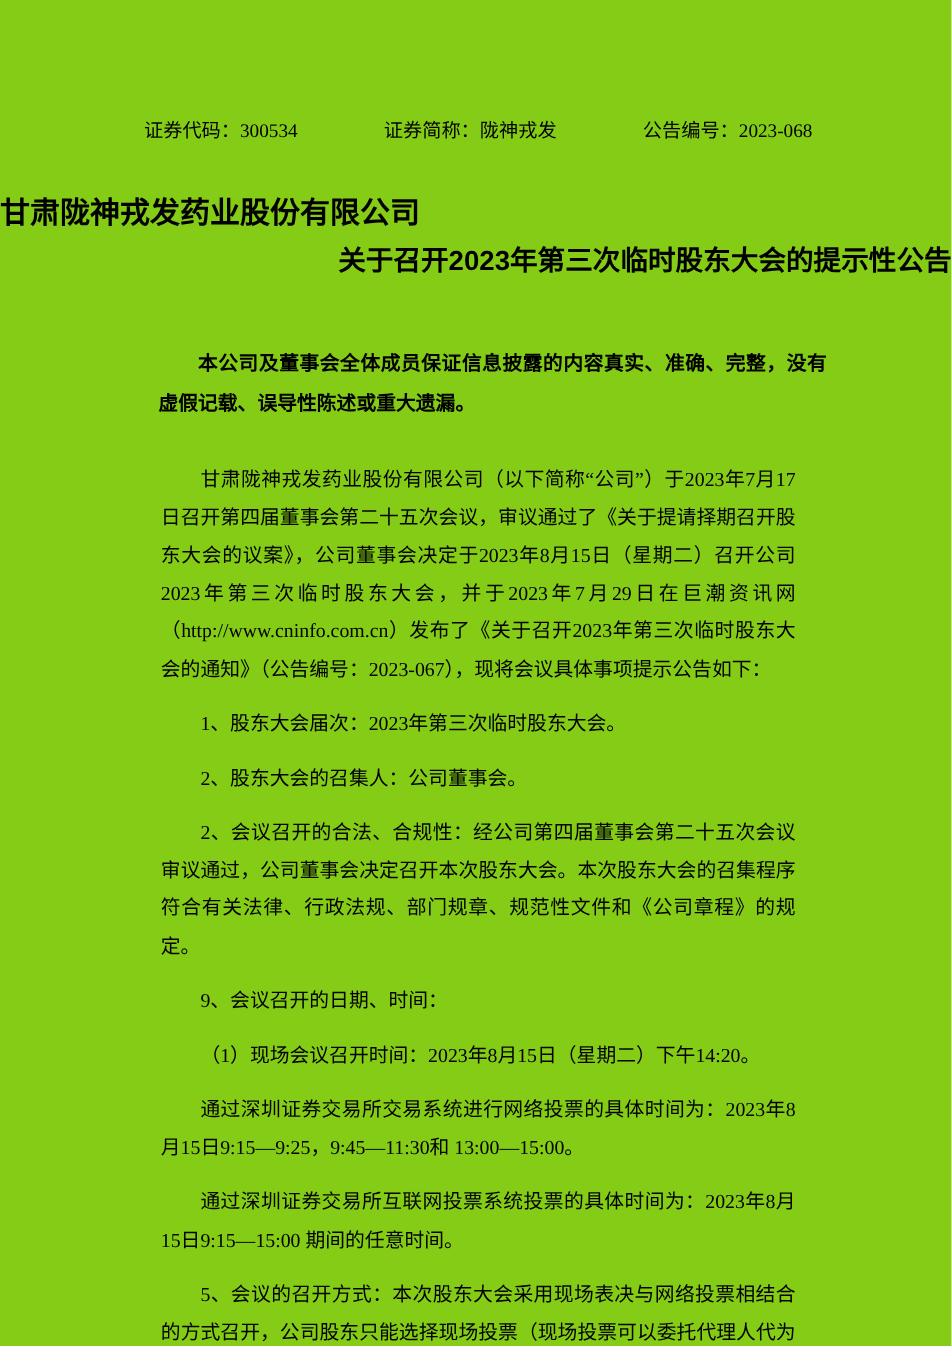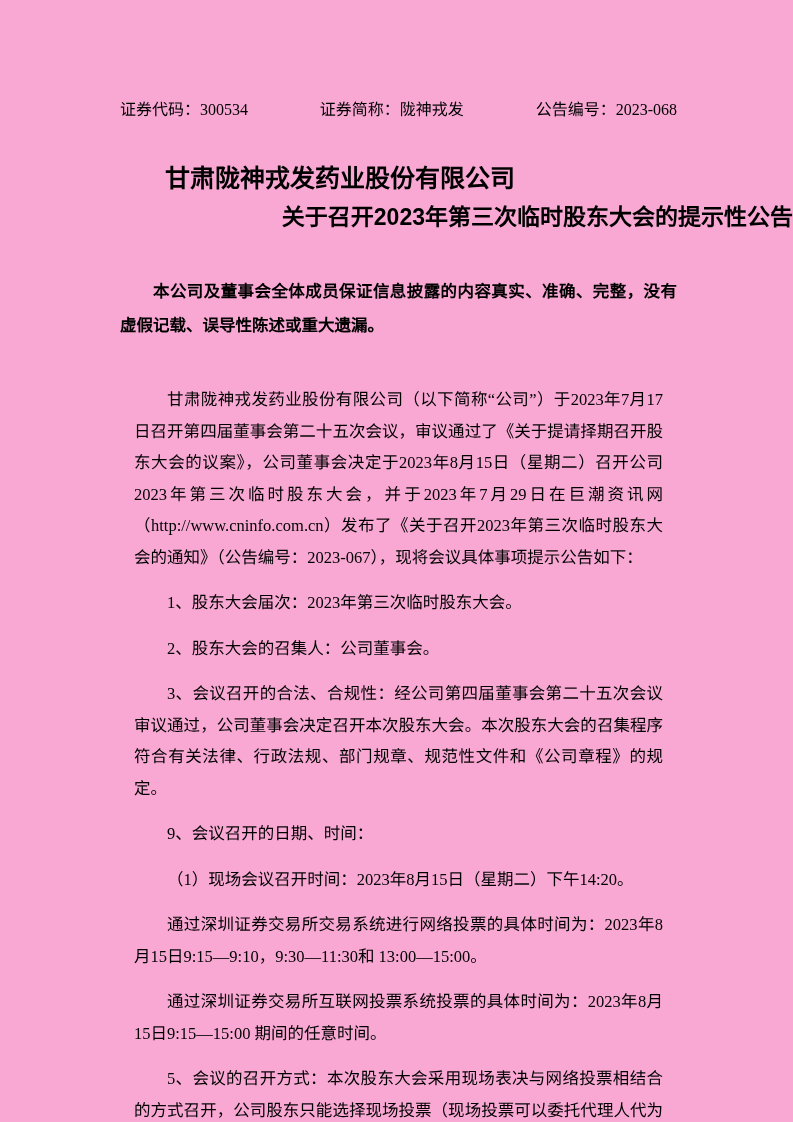--- a/index.html
+++ b/index.html
@@ -4,21 +4,21 @@
 <style>
   html, body {
     margin: 0;
     padding: 0;
     background: #ffffff;
   }
   .page {
     position: relative;
     width: 793px;
     height: 1122px;
-    background: #f9a8d4;
+    background: #84cc16;
     overflow: hidden;
     font-family: "Liberation Serif", "DejaVu Serif", serif;
     color: #000000;
   }
   
   .header-row {
     position: absolute;
     left: 120px;
     top: 100px;
     width: 557px;
@@ -28,21 +28,21 @@
     line-height: 20px;
     white-space: nowrap;
   }
   
   .doc-title {
     position: absolute;
     left: 0;
     top: 162px;
     width: 680px;
     margin: 0;
-    text-align: center;
+    text-align: left;
     font-family: "Liberation Sans", "DejaVu Sans", sans-serif;
     font-weight: bold;
     font-size: 25px;
     line-height: 32px;
   }
   .doc-subtitle {
     position: absolute;
     left: 0;
     top: 202px;
     width: 793px;
@@ -52,21 +52,21 @@
     font-weight: bold;
     font-size: 23px;
     line-height: 30px;
   }
   
   .disclaimer {
     position: absolute;
     left: 120px;
     top: 274px;
     width: 557px;
-    margin: 0;
+    margin: 12px;
     font-family: "Liberation Sans", "DejaVu Sans", sans-serif;
     font-weight: bold;
     font-size: 16.5px;
     line-height: 34px;
     text-indent: 2em;
     text-align: justify;
   }
   
   .body-block {
     position: absolute;
@@ -99,21 +99,21 @@
 
   <h1 class="doc-title">甘肃陇神戎发药业股份有限公司</h1>
   <h2 class="doc-subtitle">关于召开2023年第三次临时股东大会的提示性公告</h2>
 
   <p class="disclaimer">本公司及董事会全体成员保证信息披露的内容真实、准确、完整，没有虚假记载、误导性陈述或重大遗漏。</p>
 
   <div class="body-block">
     <p>甘肃陇神戎发药业股份有限公司（以下简称“公司”）于2023年7月17日召开第四届董事会第二十五次会议，审议通过了《关于提请择期召开股东大会的议案》，公司董事会决定于2023年8月15日（星期二）召开公司2023年第三次临时股东大会，并于2023年7月29日在巨潮资讯网（http://www.cninfo.com.cn）发布了《关于召开2023年第三次临时股东大会的通知》（公告编号：2023-067），现将会议具体事项提示公告如下：</p>
     <p>1、股东大会届次：2023年第三次临时股东大会。</p>
     <p>2、股东大会的召集人：公司董事会。</p>
-    <p>3、会议召开的合法、合规性：经公司第四届董事会第二十五次会议审议通过，公司董事会决定召开本次股东大会。本次股东大会的召集程序符合有关法律、行政法规、部门规章、规范性文件和《公司章程》的规定。</p>
+    <p>2、会议召开的合法、合规性：经公司第四届董事会第二十五次会议审议通过，公司董事会决定召开本次股东大会。本次股东大会的召集程序符合有关法律、行政法规、部门规章、规范性文件和《公司章程》的规定。</p>
     <p>9、会议召开的日期、时间：</p>
     <p>（1）现场会议召开时间：2023年8月15日（星期二）下午14:20。</p>
-    <p>通过深圳证券交易所交易系统进行网络投票的具体时间为：2023年8月15日9:15—9:10，9:30—11:30和 13:00—15:00。</p>
+    <p>通过深圳证券交易所交易系统进行网络投票的具体时间为：2023年8月15日9:15—9:25，9:45—11:30和 13:00—15:00。</p>
     <p>通过深圳证券交易所互联网投票系统投票的具体时间为：2023年8月15日9:15—15:00 期间的任意时间。</p>
     <p>5、会议的召开方式：本次股东大会采用现场表决与网络投票相结合的方式召开，公司股东只能选择现场投票（现场投票可以委托代理人代为投票）和网络</p>
   </div>
 
 </div>
 
 </body></html>

